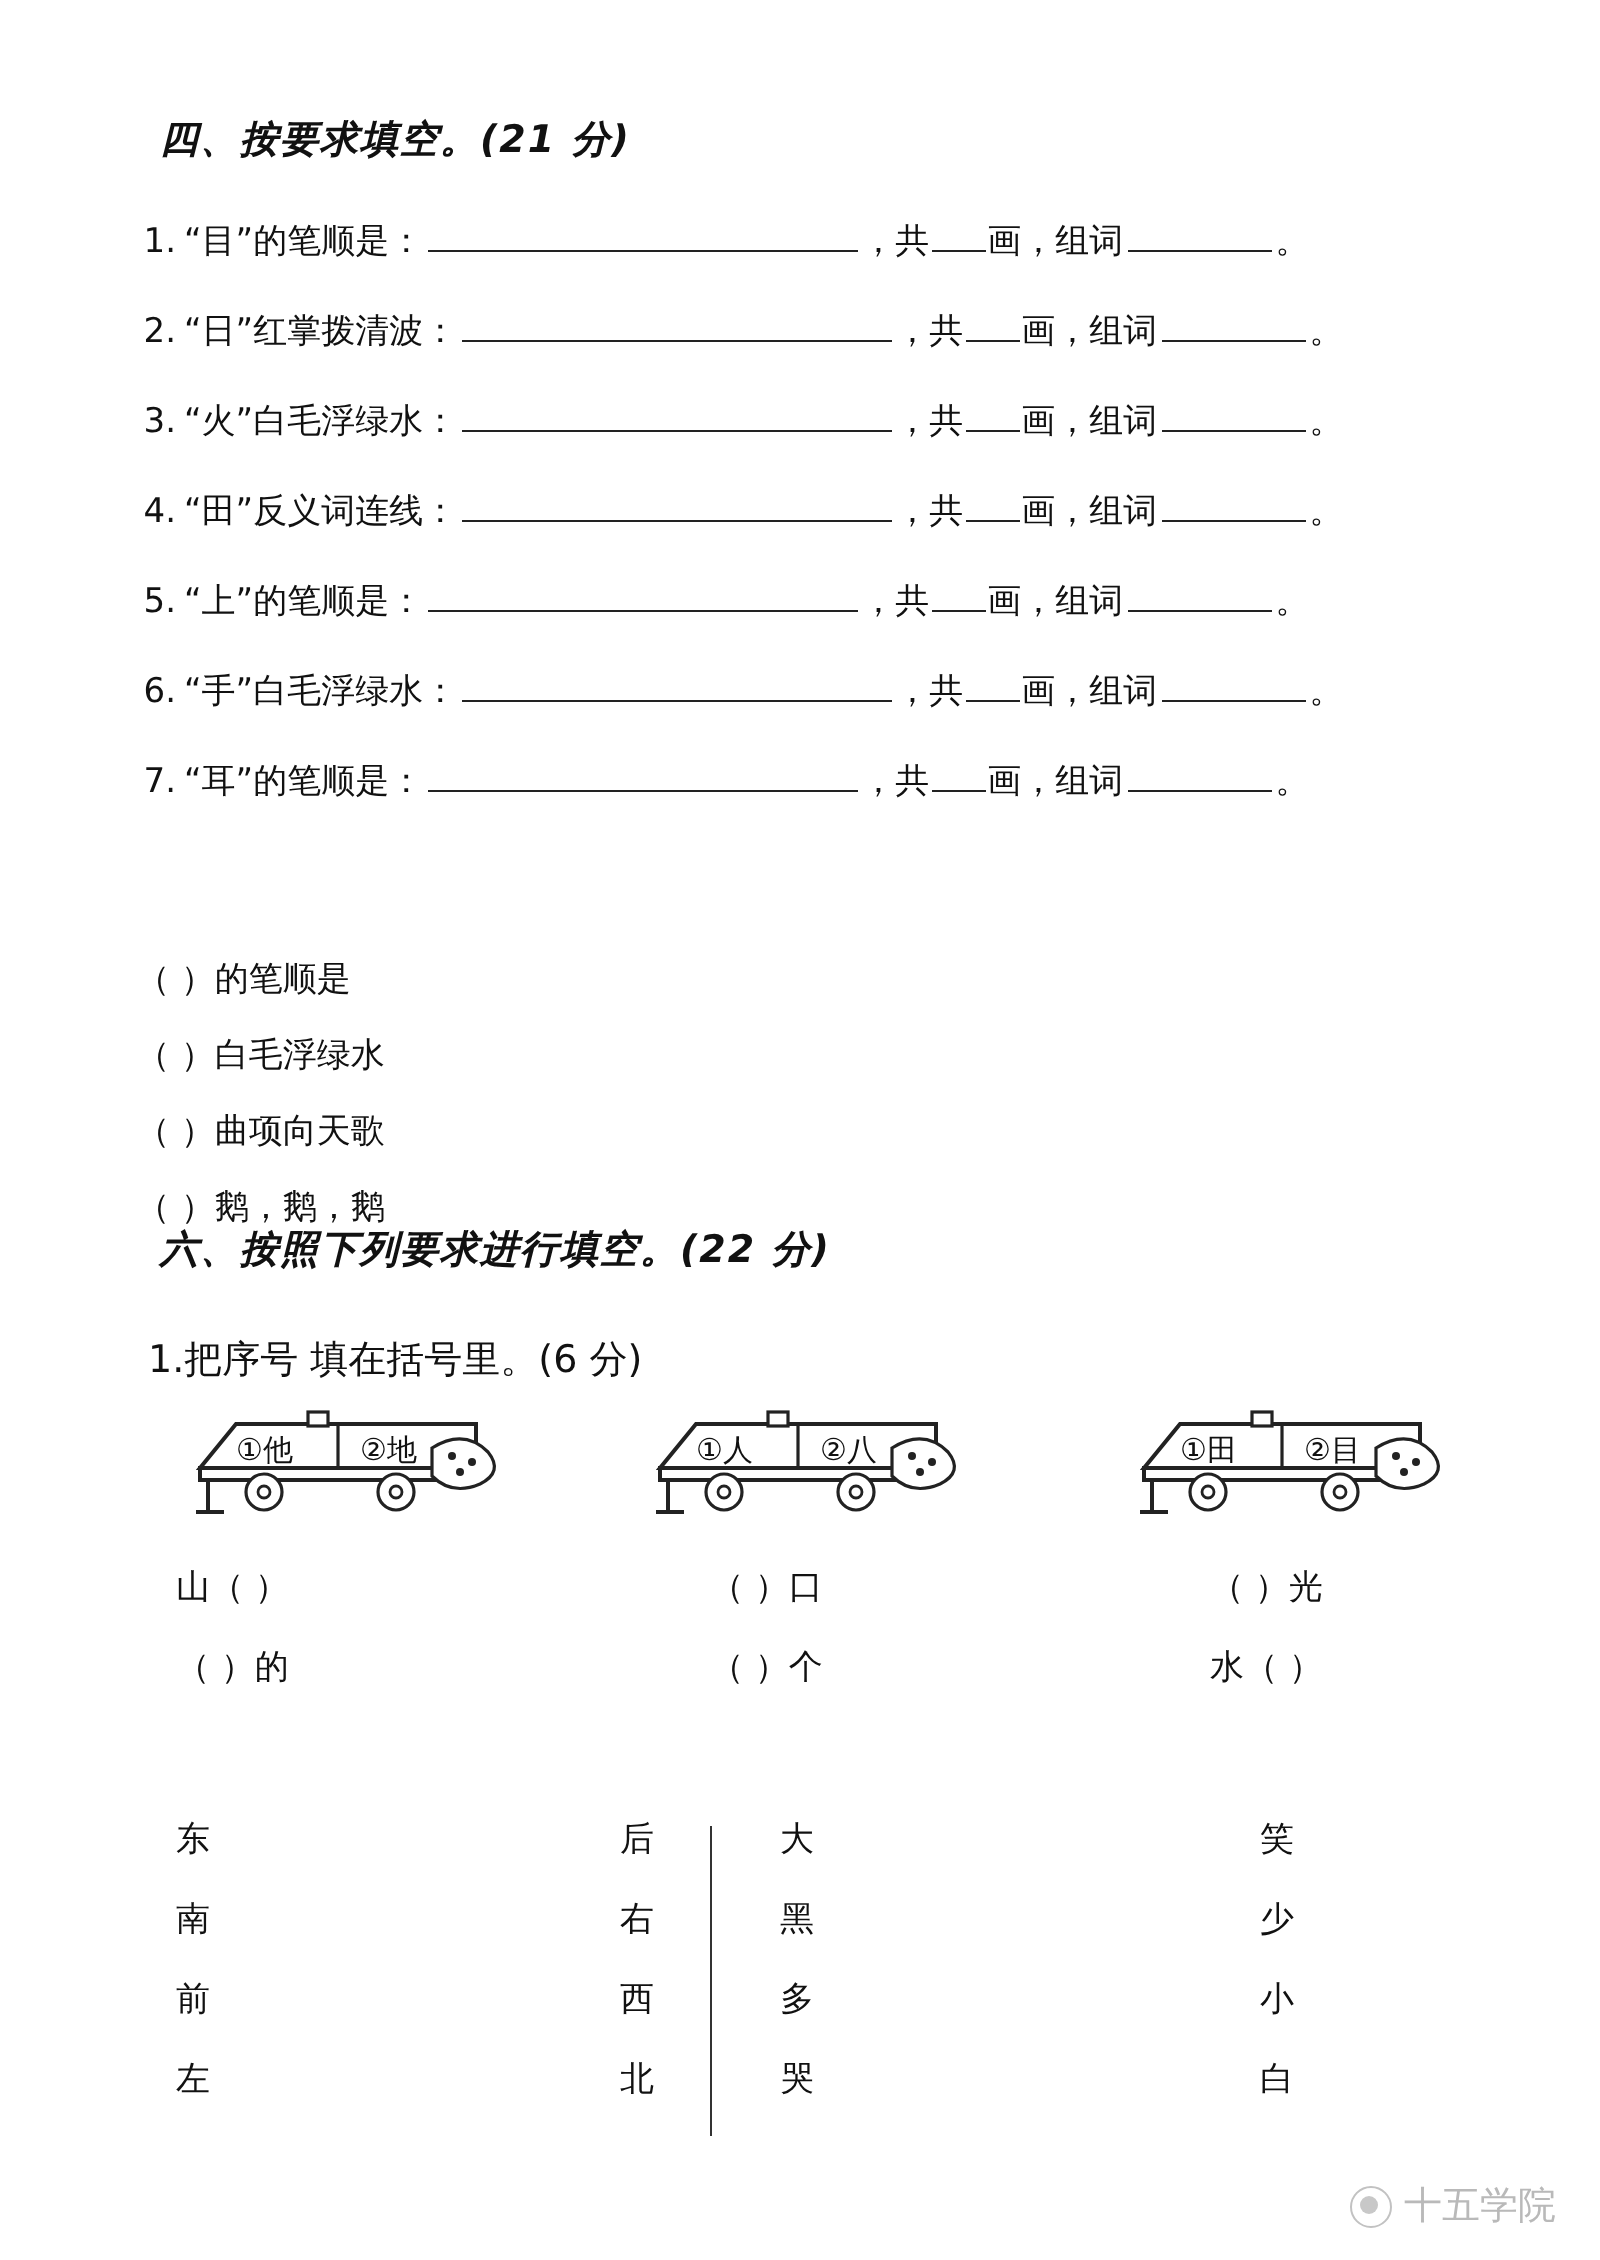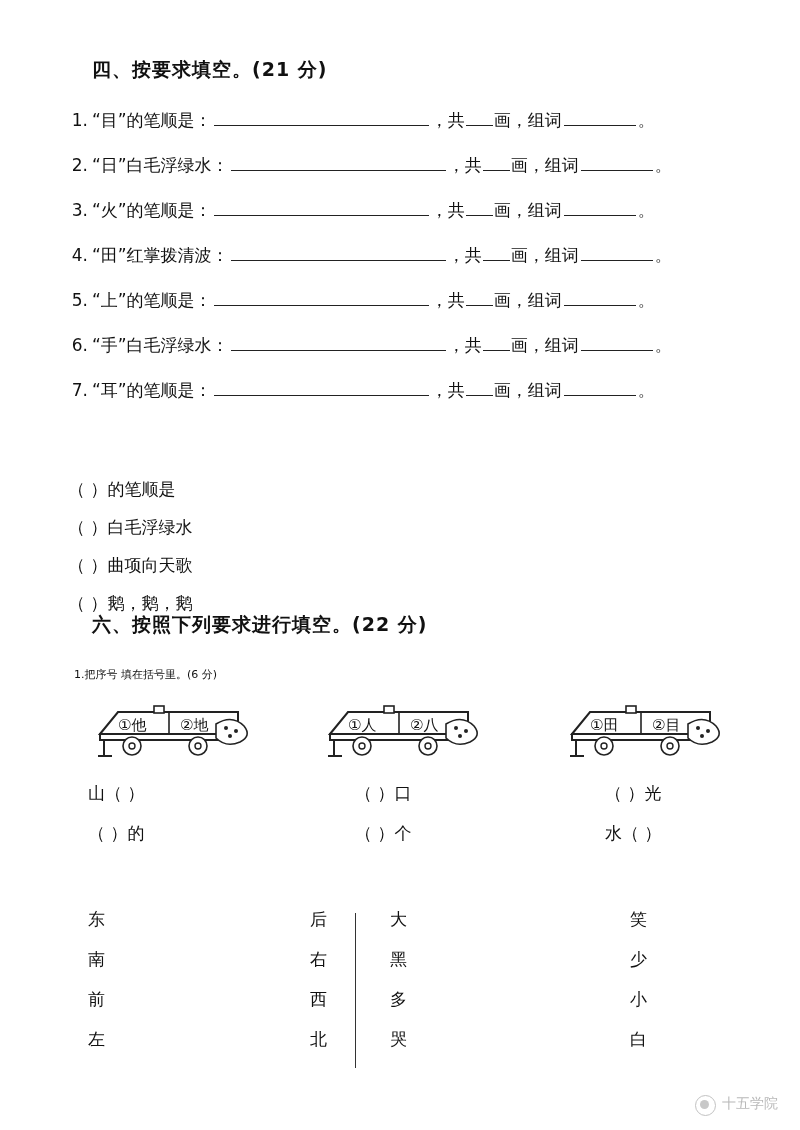--- a/index.html
+++ b/index.html
@@ -8,21 +8,22 @@
     background:#ffffff;
     font-family:"DejaVu Sans","Liberation Serif",serif;
     color:#111;
     position:relative;
     overflow:hidden;
   }
   .page{position:relative;width:800px;height:1130px;padding:0;box-sizing:border-box;}
 
   .sec-head{
     font-size:19px;font-weight:bold;letter-spacing:1px;
-    margin:0 0 0 52px;
+    margin:0 0 0 40px;
+    font-style:italic;
   }
   .sec4{position:absolute;top:57px;left:40px;}
   .sec5{position:absolute;top:428px;left:40px;}
   .sec6{position:absolute;top:612px;left:40px;}
 
   
   .q4list{position:absolute;top:108px;left:0;width:800px;}
   .q4row{
     height:45px;
     display:flex;align-items:baseline;
@@ -55,21 +56,21 @@
   }
 
   
   .poemlist{position:absolute;top:470px;left:0;width:800px;}
   .poemrow{
     height:38px;font-size:17px;padding-left:68px;
     display:flex;align-items:center;
   }
 
   
-  .sub1{position:absolute;top:667px;left:74px;font-size:11px;}
+  .sub1{position:absolute;top:667px;left:74px;font-size:19px;}
   .sub2{position:absolute;top:870px;left:74px;font-size:17px;}
 
   .cars{position:absolute;top:700px;left:0;width:688px;height:60px;}
   .car{position:absolute;top:0;}
   .car svg{display:block;}
 
   .fillrows{position:absolute;top:782px;left:0;width:800px;font-size:17px;}
   .fillrow{height:40px;position:relative;}
   .fillcell{position:absolute;white-space:nowrap;}
 
@@ -79,22 +80,22 @@
   .divider{
     position:absolute;
     left:355px;top:913px;
     width:0;height:155px;
     border-left:1px solid #333;
   }
 
   
   .wm{
     position:absolute;right:22px;bottom:14px;
-    display:flex;
-    color:#b9b9b9;font-size:14px;
+    display:flex;align-items:center;
+    color:#b9b9b9;font-size:19px;
   }
   .wm .logo{
     width:19px;height:19px;border-radius:50%;
     border:1.6px solid #c2c2c2;
     display:inline-block;margin-right:6px;
     position:relative;
   }
   .wm .logo:after{
     content:"";position:absolute;left:4px;top:4px;
     width:9px;height:9px;border-radius:50%;
@@ -113,41 +114,41 @@
         <span class="qt">“目”的笔顺是：</span>
         <span class="blank-long"></span>
         <span>，共</span>
         <span class="blank-mid"></span>
         <span>画，组词</span>
         <span class="blank-short"></span>
         <span>。</span>
       </div>
       <div class="q4row">
         <span class="num">2.</span>
-        <span class="qt">“日”白毛浮绿水：</span>
+        <span class="qt">“日”红掌拨清波：</span>
         <span class="blank-long"></span>
         <span>，共</span>
         <span class="blank-mid"></span>
         <span>画，组词</span>
         <span class="blank-short"></span>
         <span>。</span>
       </div>
       <div class="q4row">
         <span class="num">3.</span>
-        <span class="qt">“火”的笔顺是：</span>
+        <span class="qt">“火”白毛浮绿水：</span>
         <span class="blank-long"></span>
         <span>，共</span>
         <span class="blank-mid"></span>
         <span>画，组词</span>
         <span class="blank-short"></span>
         <span>。</span>
       </div>
       <div class="q4row">
         <span class="num">4.</span>
-        <span class="qt">“田”红掌拨清波：</span>
+        <span class="qt">“田”反义词连线：</span>
         <span class="blank-long"></span>
         <span>，共</span>
         <span class="blank-mid"></span>
         <span>画，组词</span>
         <span class="blank-short"></span>
         <span>。</span>
       </div>
       <div class="q4row">
         <span class="num">5.</span>
         <span class="qt">“上”的笔顺是：</span>

